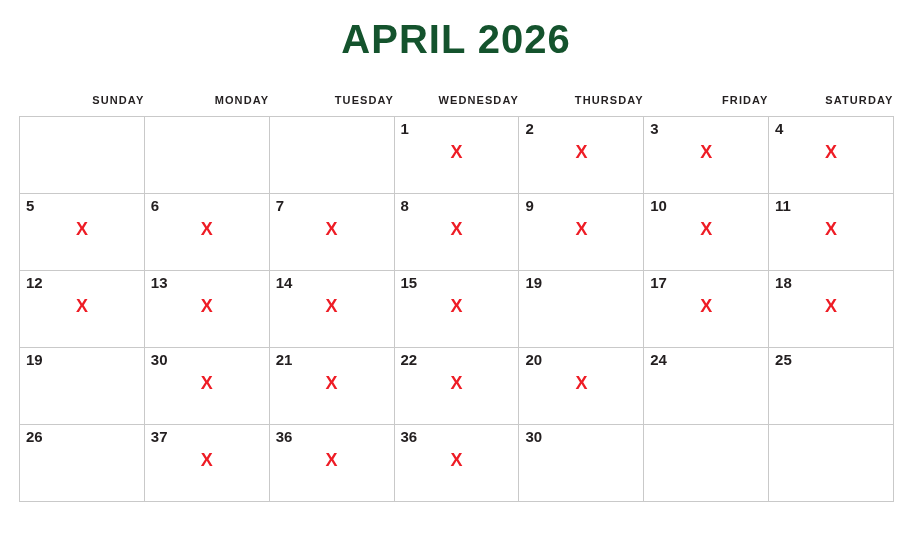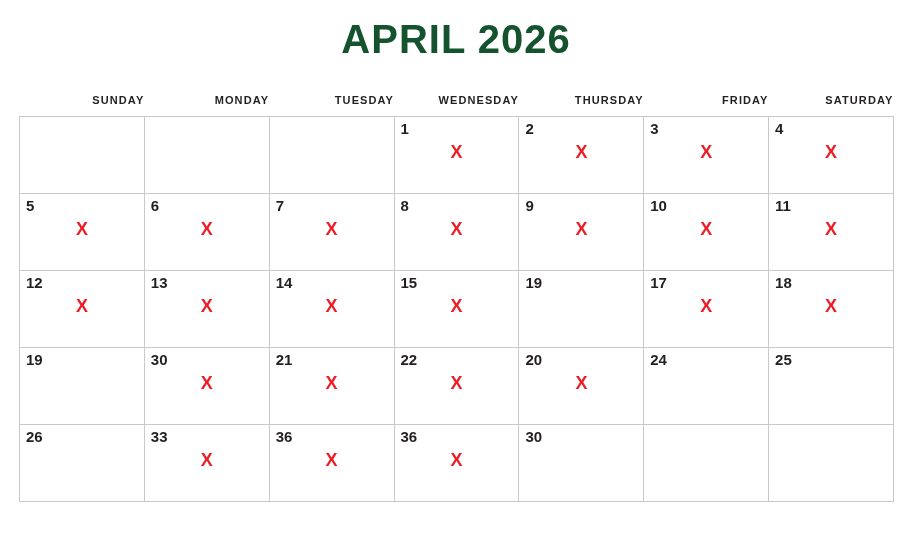--- a/index.html
+++ b/index.html
@@ -210,21 +210,21 @@
             </td>
             <td class="">
               <span class="daynum">25</span>
             </td>
           </tr>
           <tr>
             <td class="">
               <span class="daynum">26</span>
             </td>
             <td class="">
-              <span class="daynum">33</span>
+              <span class="daynum">37</span>
               <span class="marker" style="color: rgb(238, 28, 37);">X</span>
             </td>
             <td class="">
               <span class="daynum">36</span>
               <span class="marker" style="color: rgb(238, 28, 37);">X</span>
             </td>
             <td class="">
               <span class="daynum">36</span>
               <span class="marker" style="color: rgb(238, 28, 37);">X</span>
             </td>

